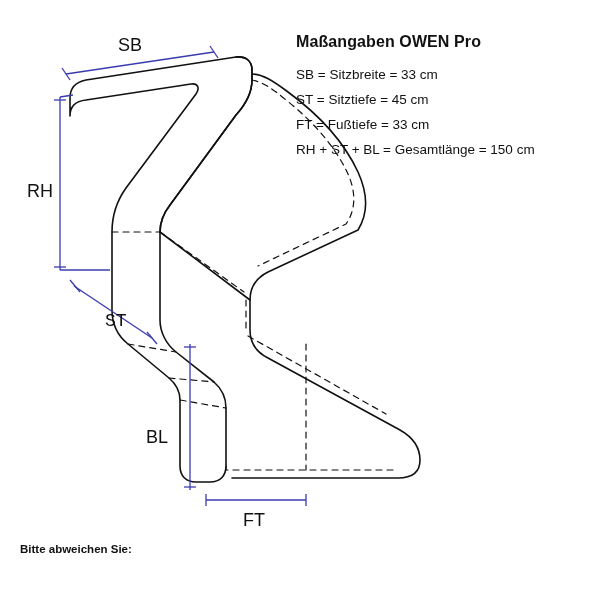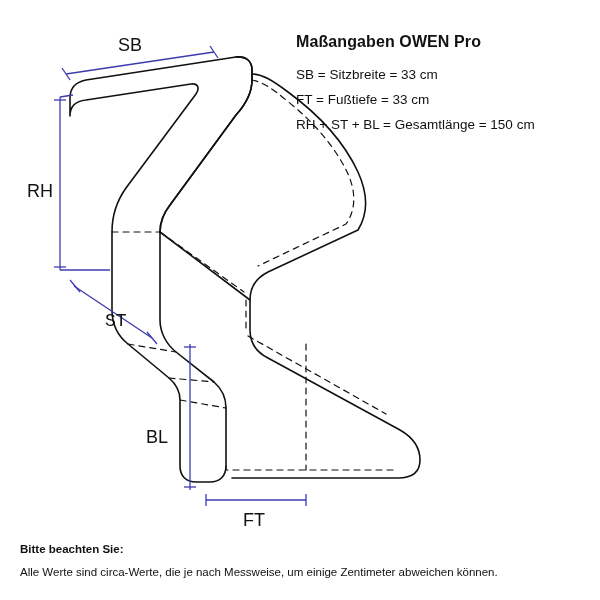--- a/index.html
+++ b/index.html
@@ -192,22 +192,22 @@
 
   <div class="dim-label lbl-sb">SB</div>
   <div class="dim-label lbl-rh">RH</div>
   <div class="dim-label lbl-st">ST</div>
   <div class="dim-label lbl-bl">BL</div>
   <div class="dim-label lbl-ft">FT</div>
 
   <div class="legend">
     <div class="legend-title">Maßangaben OWEN Pro</div>
     <div class="legend-line">SB = Sitzbreite = 33 cm</div>
+    <div class="legend-line">ST = Sitztiefe = 45 cm</div>
     <div class="legend-line">FT = Fußtiefe = 33 cm</div>
     <div class="legend-line">RH + ST + BL = Gesamtlänge = 150 cm</div>
   </div>
 
   <div class="note">
-    <div class="note-title">Bitte beachten Sie:</div>
-    <div class="note-text">Alle Werte sind circa-Werte, die je nach Messweise, um einige Zentimeter abweichen können.</div>
+    <div class="note-title">Bitte abweichen Sie:</div>
   </div>
 
 </div>
 
 </body></html>

